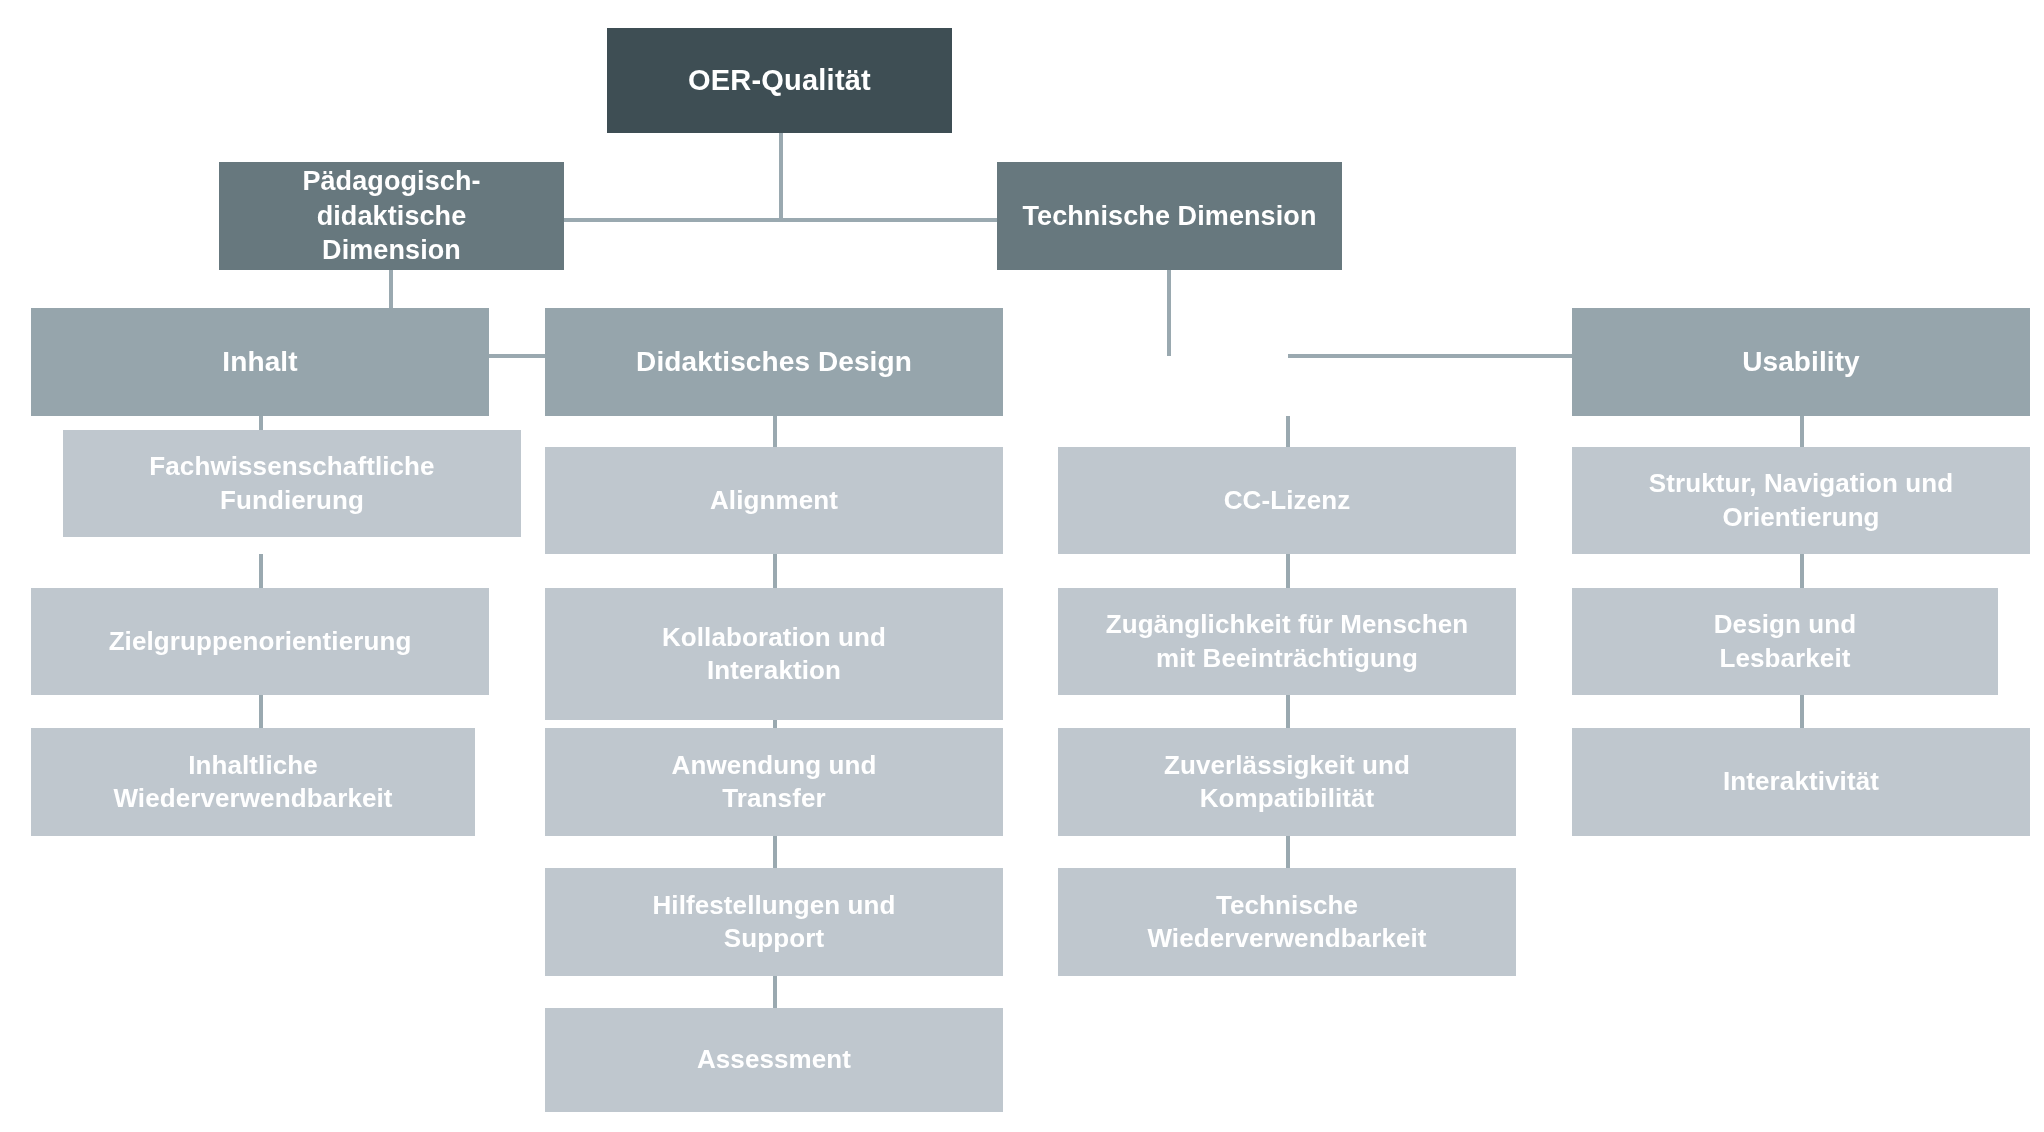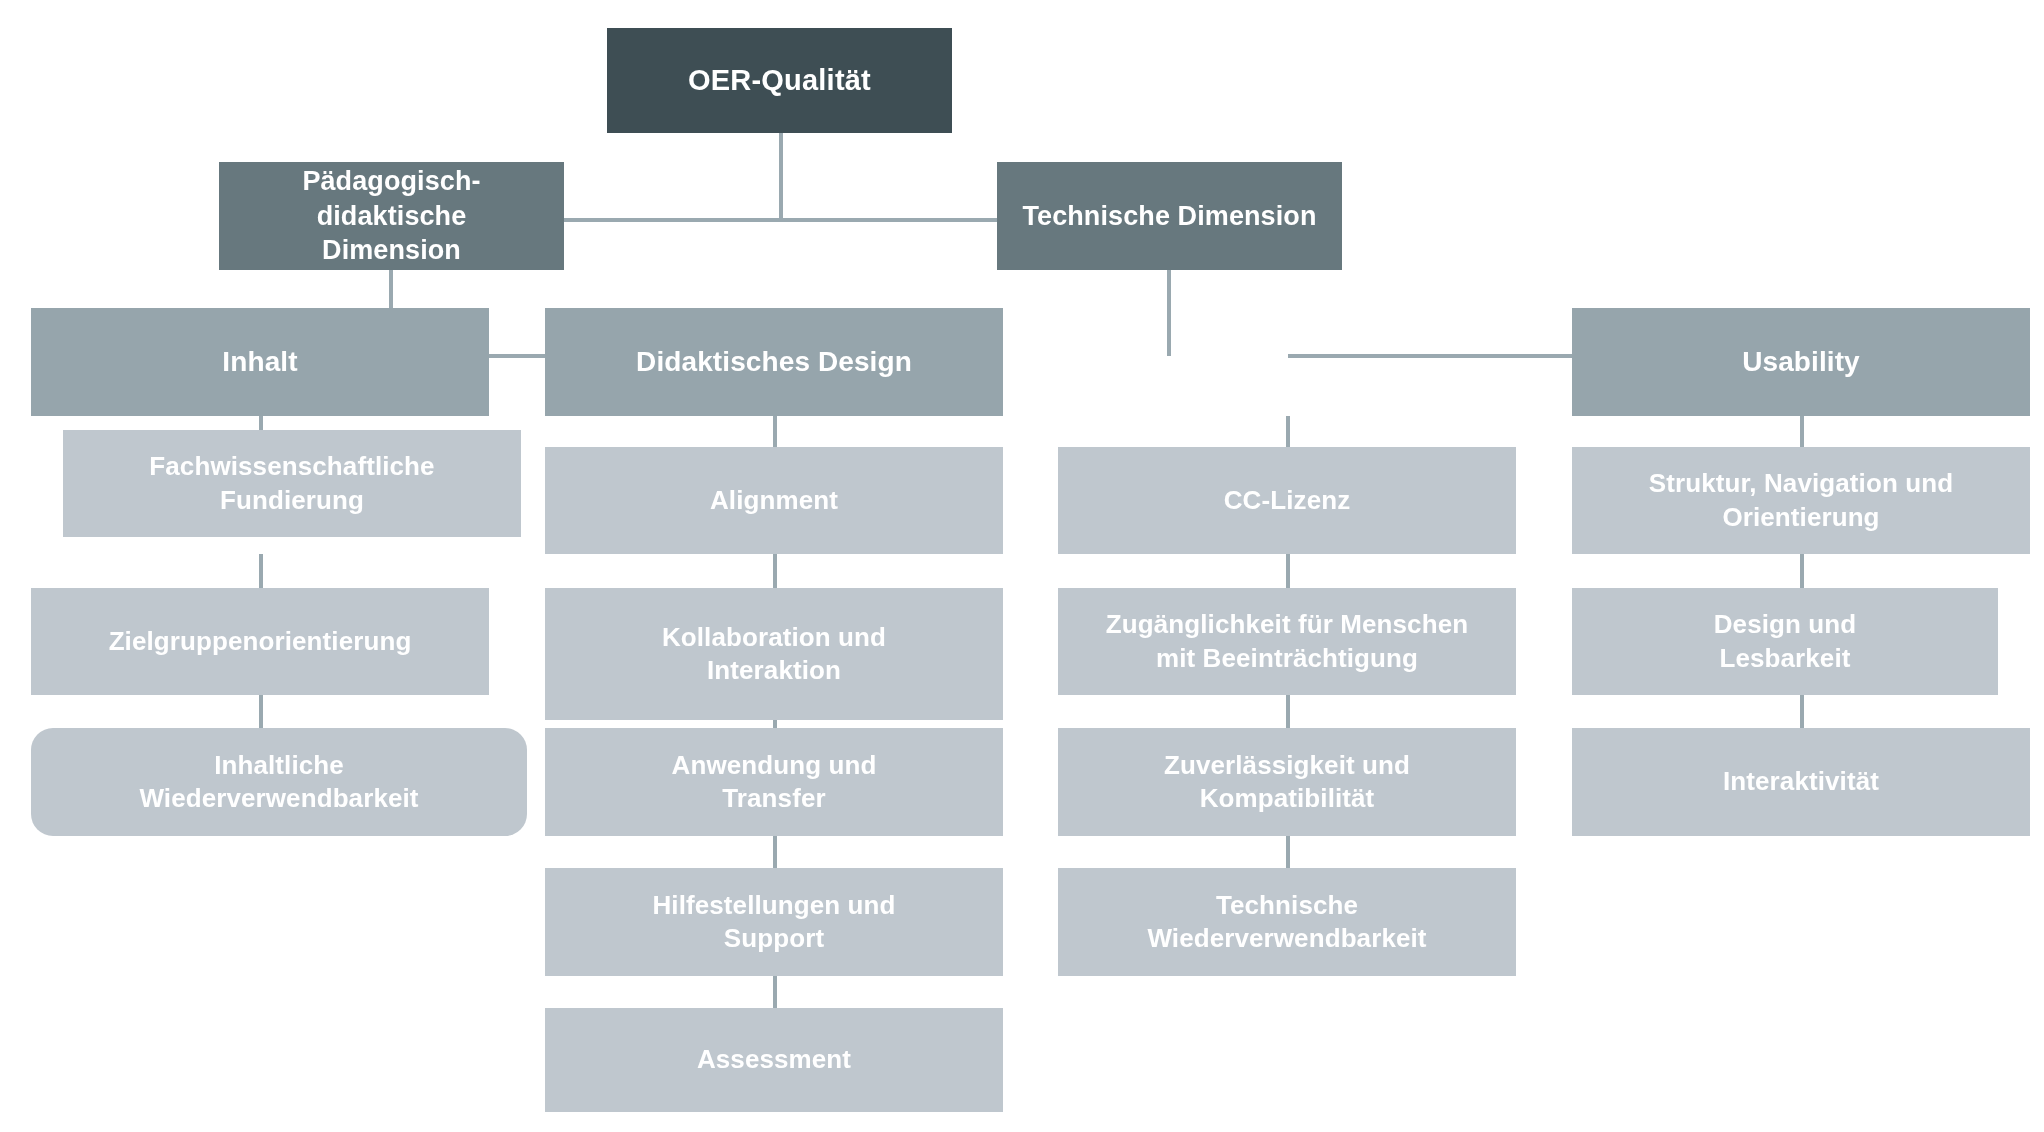--- a/index.html
+++ b/index.html
@@ -91,21 +91,21 @@
   <div class="node lvl3" style="left:545px; top:308px; width:458px; height:108px;">Didaktisches Design</div>
 
 
   <div class="node lvl3" style="left:1572px; top:308px; width:458px; height:108px;">Usability</div>
 
   <div class="node lvl4" style="left:31px; top:430px; width:458px; height:107px;margin-left:32px;">Fachwissenschaftliche
 Fundierung</div>
 
   <div class="node lvl4" style="left:31px; top:588px; width:458px; height:107px;">Zielgruppenorientierung</div>
 
-  <div class="node lvl4" style="left:31px; top:728px; width:496px; height:108px;border-radius:22px;">Inhaltliche
+  <div class="node lvl4" style="left:31px; top:728px; width:444px; height:108px;">Inhaltliche
 Wiederverwendbarkeit</div>
 
   <div class="node lvl4" style="left:545px; top:447px; width:458px; height:107px;">Alignment</div>
 
   <div class="node lvl4" style="left:545px; top:588px; width:458px; height:132px;">Kollaboration und
 Interaktion</div>
 
   <div class="node lvl4" style="left:545px; top:728px; width:458px; height:108px;">Anwendung und
 Transfer</div>
 

